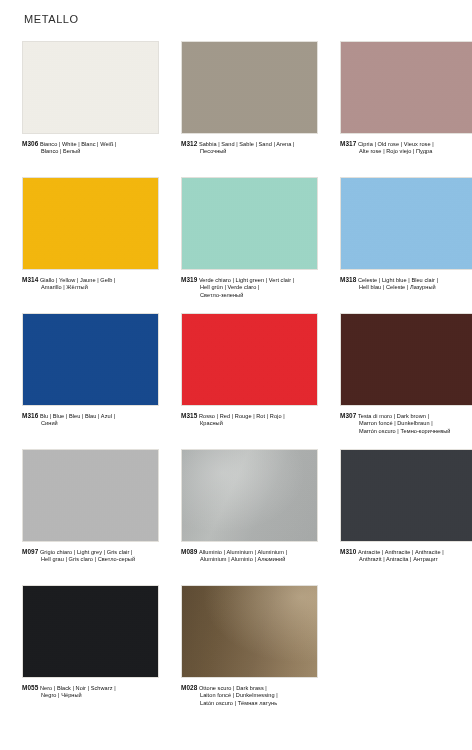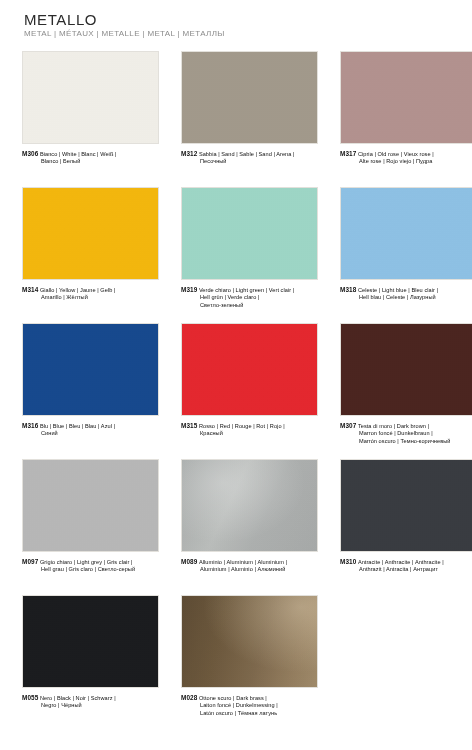--- a/index.html
+++ b/index.html
@@ -21,21 +21,21 @@
     box-sizing: border-box;
     padding: 12px 14px 0 14px;
     position: relative;
   }
 
   
   .header {
     margin: 0 0 0 10px;
   }
   .header-title {
-    font-size: 15px;
+    font-size: 11px;
     letter-spacing: 0.6px;
     font-weight: 400;
     color: #2b2b2b;
     line-height: 15px;
     margin: 0;
     padding: 0 0 2px 0;
   }
   .header-sub {
     font-size: 8px;
     letter-spacing: 0.35px;
@@ -106,21 +106,20 @@
   }
   .cap-indent { padding-left: 19px; display: block; white-space: nowrap; }
 </style>
 </head>
 <body>
 
 <div id="page">
 
   <div class="header">
     <div class="header-title">METALLO</div>
-    <div class="header-sub">METAL | MÉTAUX | METALLE | METAL | МЕТАЛЛЫ</div>
   </div>
 
   <div class="grid" id="swatch-grid">
       <div class="cell">
         <div class="swatch" style="background: rgb(245, 243, 236);">
           <div class="noise"></div>
           <div class="sheen" style="background: rgba(0, 0, 0, 0);"></div>
         </div>
         <div class="caption">
           <span class="cap-line"><span class="code">M306</span><span class="names">Bianco | White | Blanc | Weiß |</span></span>

